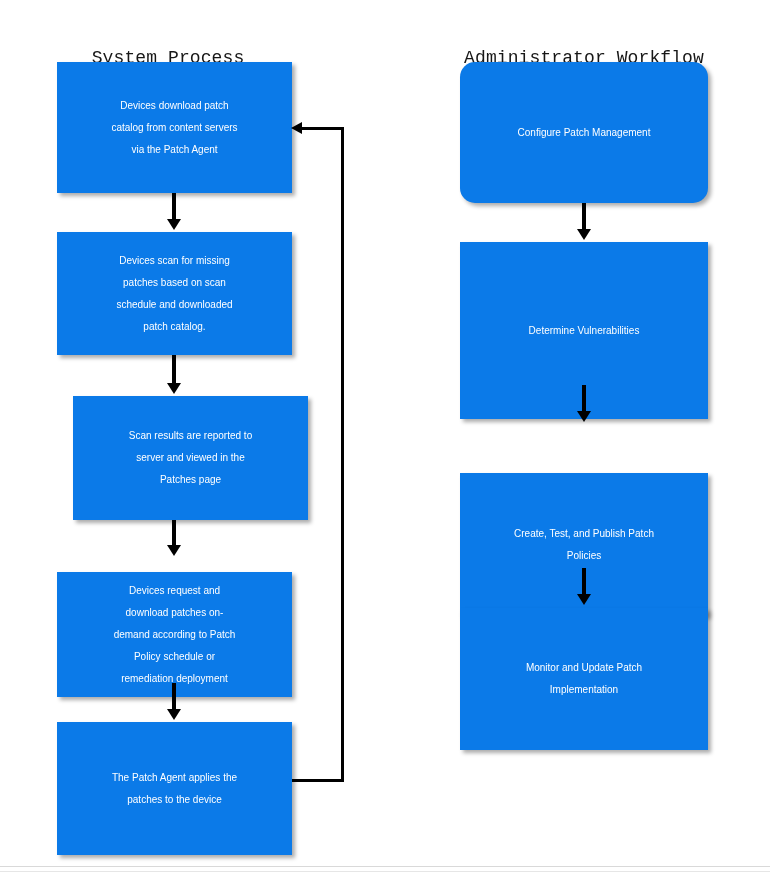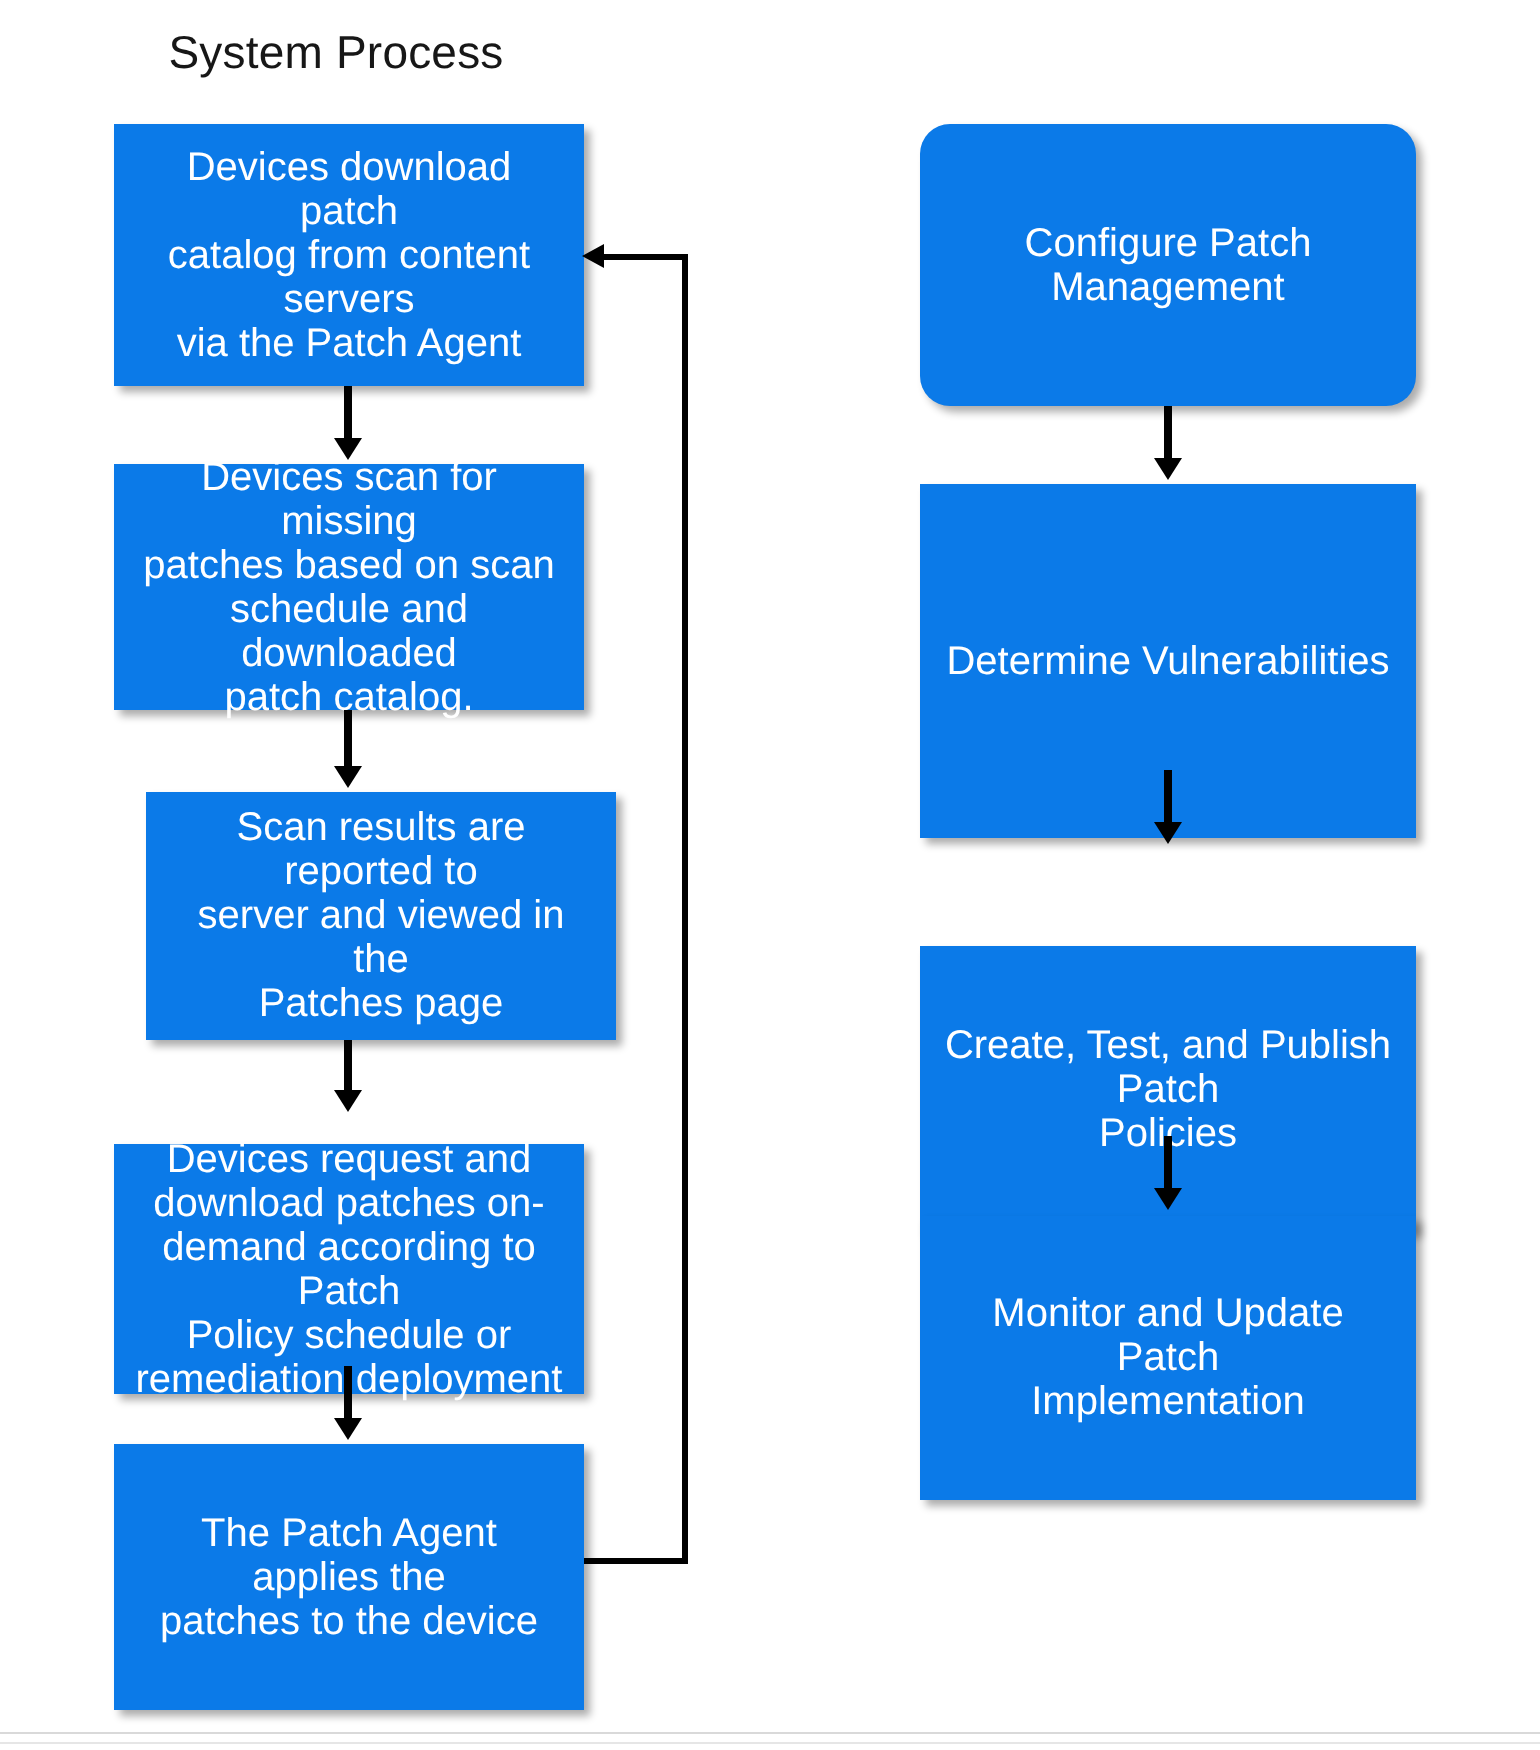--- a/index.html
+++ b/index.html
@@ -14,45 +14,46 @@
   }
   #canvas {
     position: relative;
     width: 770px;
     height: 875px;
     background: #ffffff;
     overflow: hidden;
   }
   .col-title {
     position: absolute;
-    font-family: Liberation Sans, sans-serif;
-    font-size: 23px;
+    font-family: Liberation Mono, monospace;
+    font-size: 18px;
     font-weight: 400;
     color: #171717;
     letter-spacing: 0.1px;
     white-space: nowrap;
     text-align: center;
     line-height: 28px;
+    margin-top: 32px;
   }
   #title-system   { left: 0px;   top: 12px; width: 336px; }
   #title-admin    { left: 416px; top: 12px; width: 336px; }
 
   .node {
     position: absolute;
     background: #0b7ae8;
     box-sizing: border-box;
     display: flex;
     align-items: center;
     justify-content: center;
     box-shadow: 3px 3px 4px rgba(0,0,0,0.33);
   }
   .node-label {
     color: #ffffff;
     font-family: "Liberation Sans", sans-serif;
-    font-size: 20px;
+    font-size: 10px;
     line-height: 22px;
     text-align: center;
     padding: 0 10px;
     white-space: pre-line;
     font-weight: 400;
   }
 
   
   .arrow-v {
     position: absolute;
@@ -102,20 +103,21 @@
     height: 1px;
     background: #e6e6e6;
   }
 </style>
 </head>
 <body>
 
 <div id="canvas">
 
   <div class="col-title" id="title-system">System Process</div>
+  <div class="col-title" id="title-admin">Administrator Workflow</div>
 
   <div class="node" style="left:57px; top:62px; width:235px; height:131px;">
     <span class="node-label">Devices download patch
 catalog from content servers
 via the Patch Agent</span>
   </div>
 
   <div class="arrow-v" style="left:172px; top:193px; height:28px;"></div>
   <div class="arrow-head-down" style="left:167px; top:219px;"></div>
 

